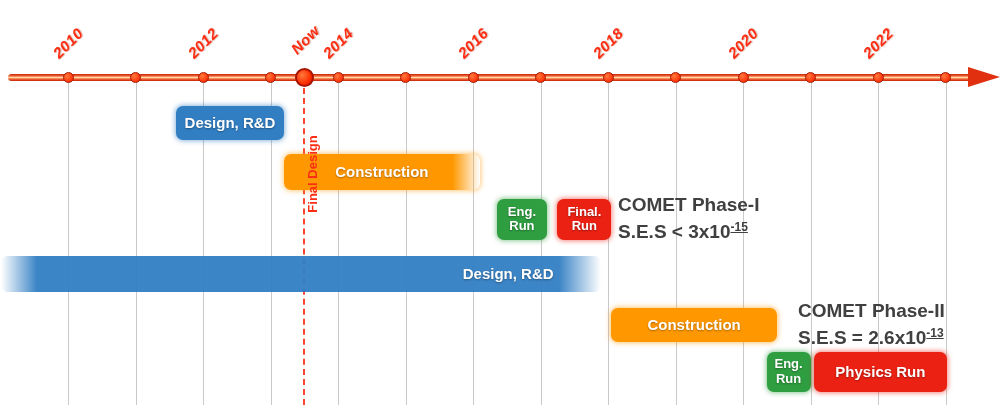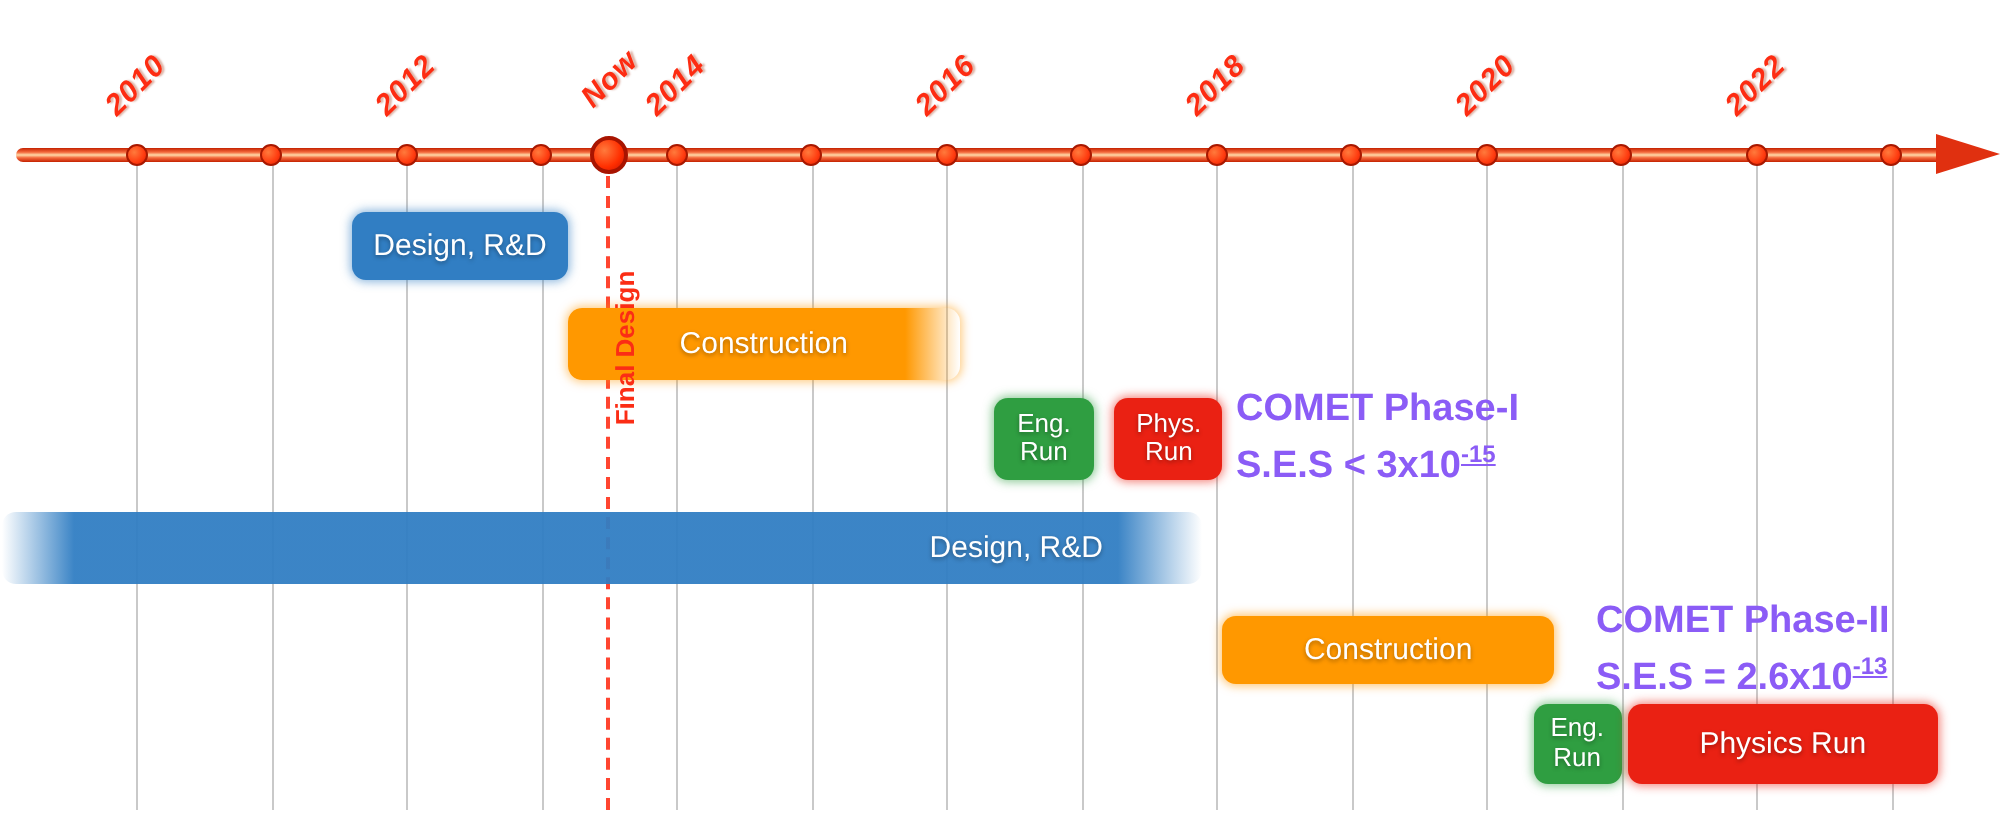--- a/index.html
+++ b/index.html
@@ -57,27 +57,27 @@
     position:absolute; left:267px; top:166px; width:92px; height:16px;
     line-height:16px; text-align:center; white-space:nowrap;
     font-weight:bold; font-size:13px; color:#fb2d15;
     transform:rotate(-90deg); z-index:7;
   }
 
   .bar { position:absolute; z-index:3; }
   .bar-bg { position:absolute; inset:0; border-radius:7px; }
   .bar-label {
     position:absolute; top:50%; transform:translate(-50%,-50%);
-    color:#ffffff; font-weight:normal; white-space:pre-line; text-align:center;
+    color:#ffffff; font-weight:bold; white-space:pre-line; text-align:center;
     width:max-content; line-height:1.15;
     text-shadow:0 1px 2px rgba(0,0,0,0.35); z-index:2;
   }
 
   .annot {
-    position:absolute; color:#8b5cf6; font-weight:bold;
+    position:absolute; color:#404040; font-weight:bold;
     font-size:19px; line-height:23px; white-space:nowrap; z-index:4;
   }
   .annot sup { font-size:12px;text-decoration:underline; }
 </style>
 </head>
 <body>
 
 <div id="stage">
 
   <div class="axis-line"></div>
@@ -140,33 +140,33 @@
       <div class="bar-bg" style="background: linear-gradient(90deg, rgb(255, 152, 0) 0%, rgb(255, 152, 0) 86%, rgba(255, 152, 0, 0) 100%); box-shadow: rgba(255, 152, 0, 0.5) 0px 0px 5px 1px;"></div>
       <span class="bar-label" style="left: 50%; font-size: 15px;">Construction</span>
     </div>
     <div class="bar" style="left: 496.625px; top: 199px; width: 50.625px; height: 41px;">
       <div class="bar-bg" style="background: rgb(47, 158, 65); box-shadow: rgba(47, 158, 65, 0.55) 0px 0px 5px 1px;"></div>
       <span class="bar-label" style="left: 50%; font-size: 13px;">Eng.
 Run</span>
     </div>
     <div class="bar" style="left: 557.375px; top: 199px; width: 54px; height: 41px;">
       <div class="bar-bg" style="background: rgb(234, 33, 19); box-shadow: rgba(234, 33, 19, 0.55) 0px 0px 5px 1px;"></div>
-      <span class="bar-label" style="left: 50%; font-size: 13px;">Phys.
+      <span class="bar-label" style="left: 50%; font-size: 13px;">Final.
 Run</span>
     </div>
     <div class="bar" style="left: 0.5px; top: 256px; width: 600.75px; height: 36px;">
       <div class="bar-bg" style="background: linear-gradient(90deg, rgba(49, 126, 195, 0) 0%, rgba(49, 126, 195, 0.95) 6%, rgba(49, 126, 195, 0.95) 93%, rgba(49, 126, 195, 0) 100%);"></div>
       <span class="bar-label" style="left: 84.5%; font-size: 15px;">Design, R&amp;D</span>
     </div>
     <div class="bar" style="left: 611.375px; top: 308px; width: 165.375px; height: 34px;">
       <div class="bar-bg" style="background: rgb(255, 152, 0); box-shadow: rgba(255, 152, 0, 0.55) 0px 0px 5px 1px;"></div>
       <span class="bar-label" style="left: 50%; font-size: 15px;">Construction</span>
     </div>
     <div class="bar" style="left: 766.625px; top: 352px; width: 43.875px; height: 40px;">
       <div class="bar-bg" style="background: rgb(47, 158, 65); box-shadow: rgba(47, 158, 65, 0.55) 0px 0px 5px 1px;"></div>
       <span class="bar-label" style="left: 50%; font-size: 13px;">Eng.
 Run</span>
     </div>
-    <div class="bar" style="left: 813.875px; top: 352px; width: 155px; height: 40px;">
+    <div class="bar" style="left: 813.875px; top: 352px; width: 133px; height: 40px;">
       <div class="bar-bg" style="background: rgb(234, 33, 19); box-shadow: rgba(234, 33, 19, 0.55) 0px 0px 5px 1px;"></div>
       <span class="bar-label" style="left: 50%; font-size: 15px;">Physics Run</span>
     </div>
   </div>
 
 </body></html>

